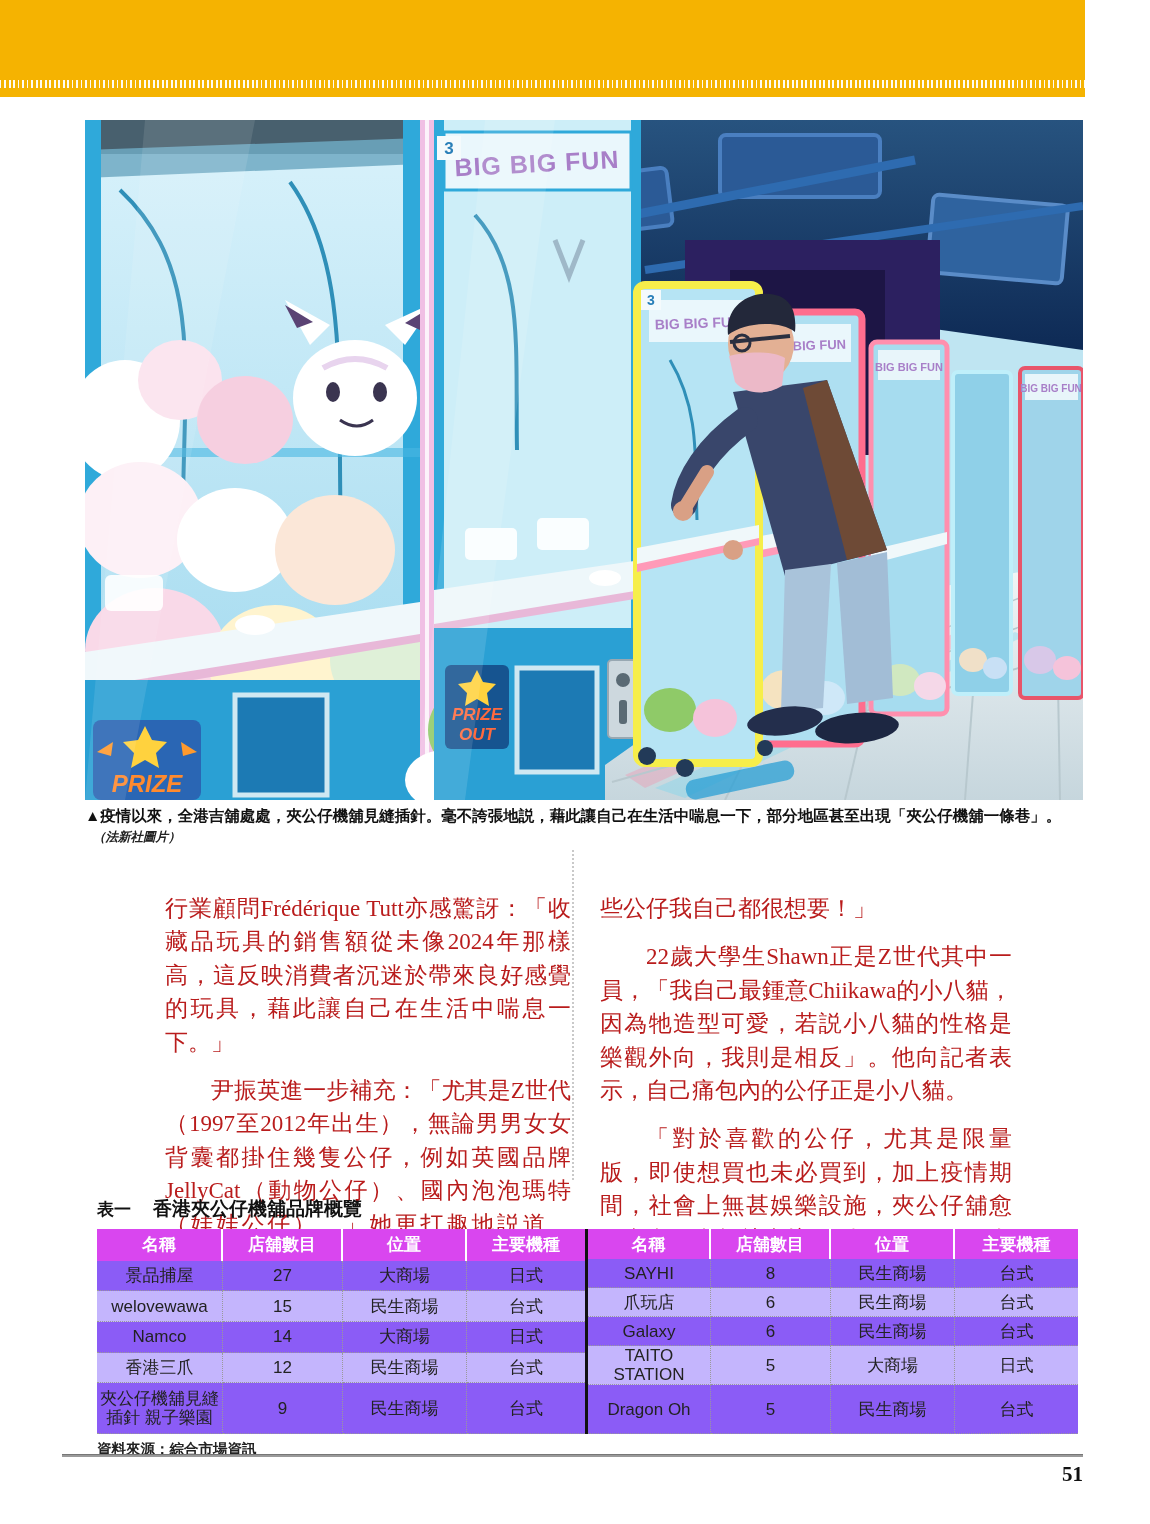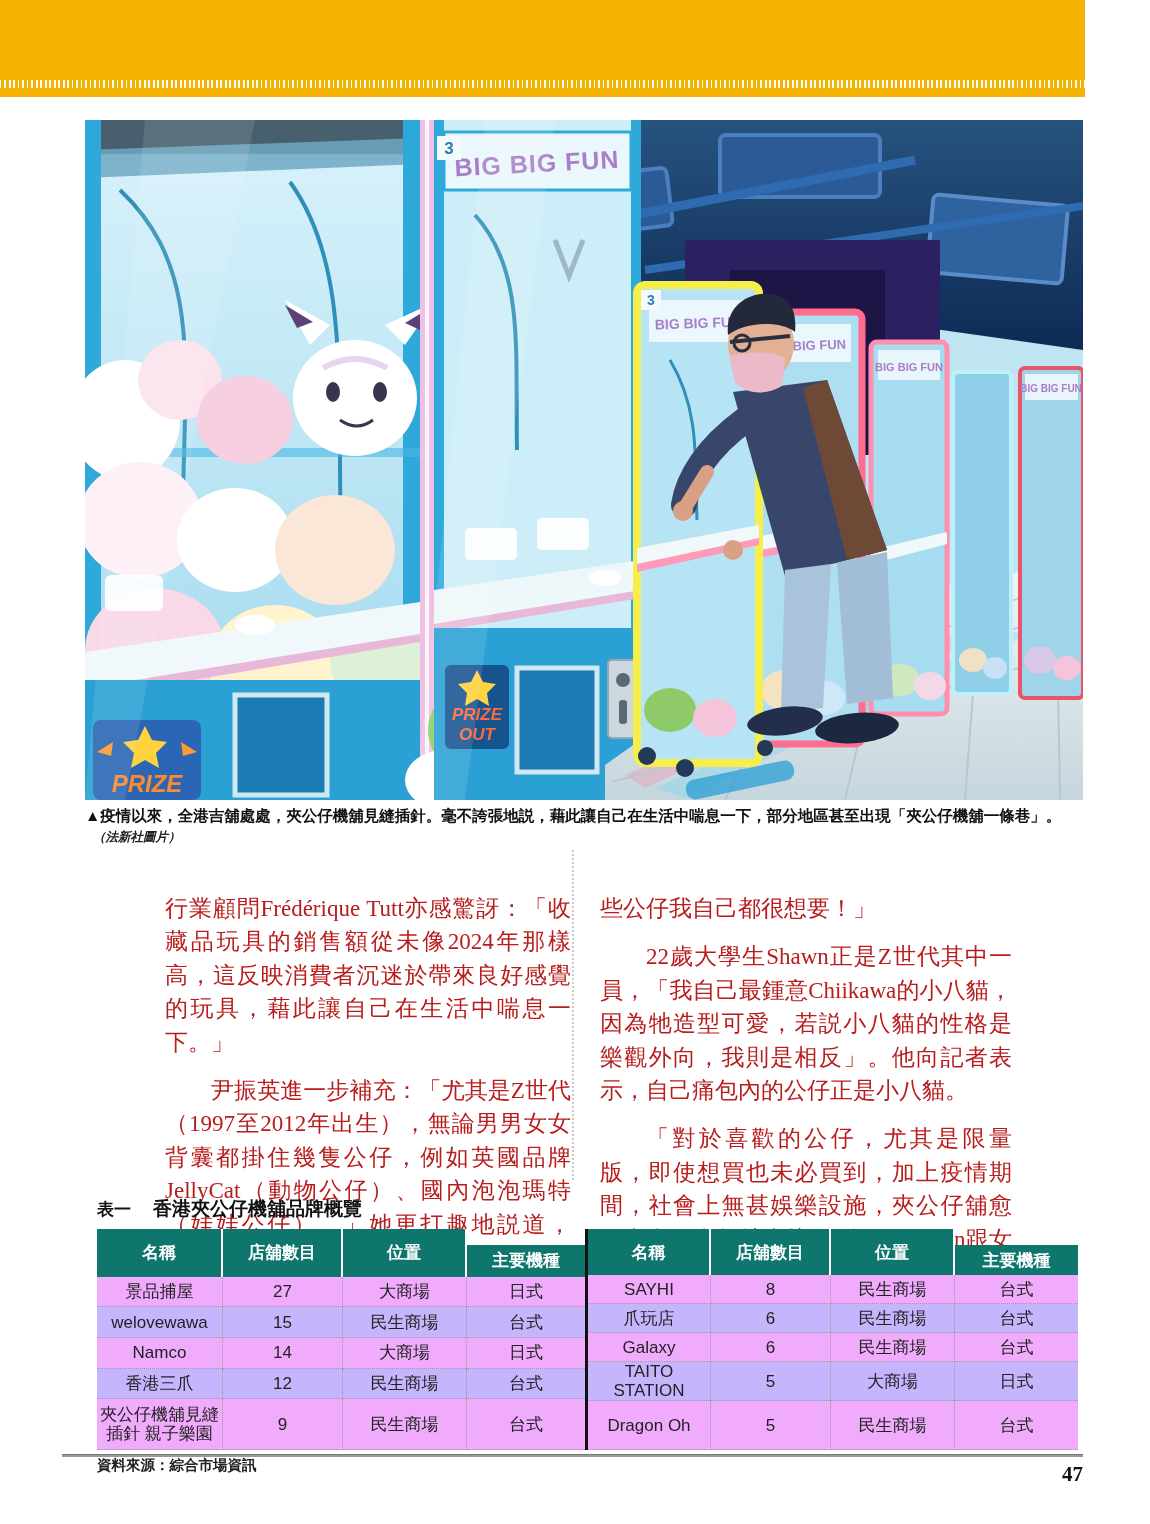--- a/index.html
+++ b/index.html
@@ -36,23 +36,23 @@
   .tbl-title{font-weight:bold;font-size:19px;}
   .twins{display:flex;align-items:stretch;}
   .half{display:grid;}
   .half.left{grid-template-columns:126px 120px 124px 118px;}
   .half.right{grid-template-columns:123px 120px 124px 123px;}
   .vdiv{width:3px;background:#111;}
   .cell{display:flex;align-items:center;justify-content:center;text-align:center;
         font-size:17px;color:#222;border-right:1px dotted #9a9a9a;border-bottom:1px dotted #9a9a9a;
         min-height:28px;line-height:19px;padding:0 2px;}
   .half .cell:nth-child(4n){border-right:none;}
-  .hcell{background:#0f766e;color:#fff;font-weight:bold;min-height:30px;border-right:2px solid #fff;border-bottom:none;}
-  .half .hcell:nth-child(4){border-right:none;margin-top:16px;}
-  .rowA{background:#f0abfc;}
+  .hcell{background:#d946ef;color:#fff;font-weight:bold;min-height:30px;border-right:2px solid #fff;border-bottom:none;}
+  .half .hcell:nth-child(4){border-right:none;}
+  .rowA{background:#8b5cf6;}
   .rowB{background:#c4b5fd;}
   .tall{min-height:48px;}
   .src{margin-top:6px;font-size:14.5px;font-weight:bold;color:#222;}
 
   
   .footrule{position:absolute;left:62px;top:1454px;width:1021px;height:2px;background:#9a9a9a;border-top:1px solid #777;}
   .pagenum{position:absolute;left:1040px;top:1462px;width:43px;text-align:right;
     font-family:"Liberation Serif",serif;font-weight:bold;font-size:21px;color:#111;}
 </style>
 </head>
@@ -351,15 +351,15 @@
         <div class="cell rowA tall">Dragon Oh</div>
         <div class="cell rowA tall">5</div>
         <div class="cell rowA tall">民生商場</div>
         <div class="cell rowA tall">台式</div>
       </div>
     </div>
     <div class="src">資料來源：綜合市場資訊</div>
   </div>
 
   <div class="footrule"></div>
-  <div class="pagenum">47</div>
+  <div class="pagenum">51</div>
 
 </div>
 
 </body></html>

